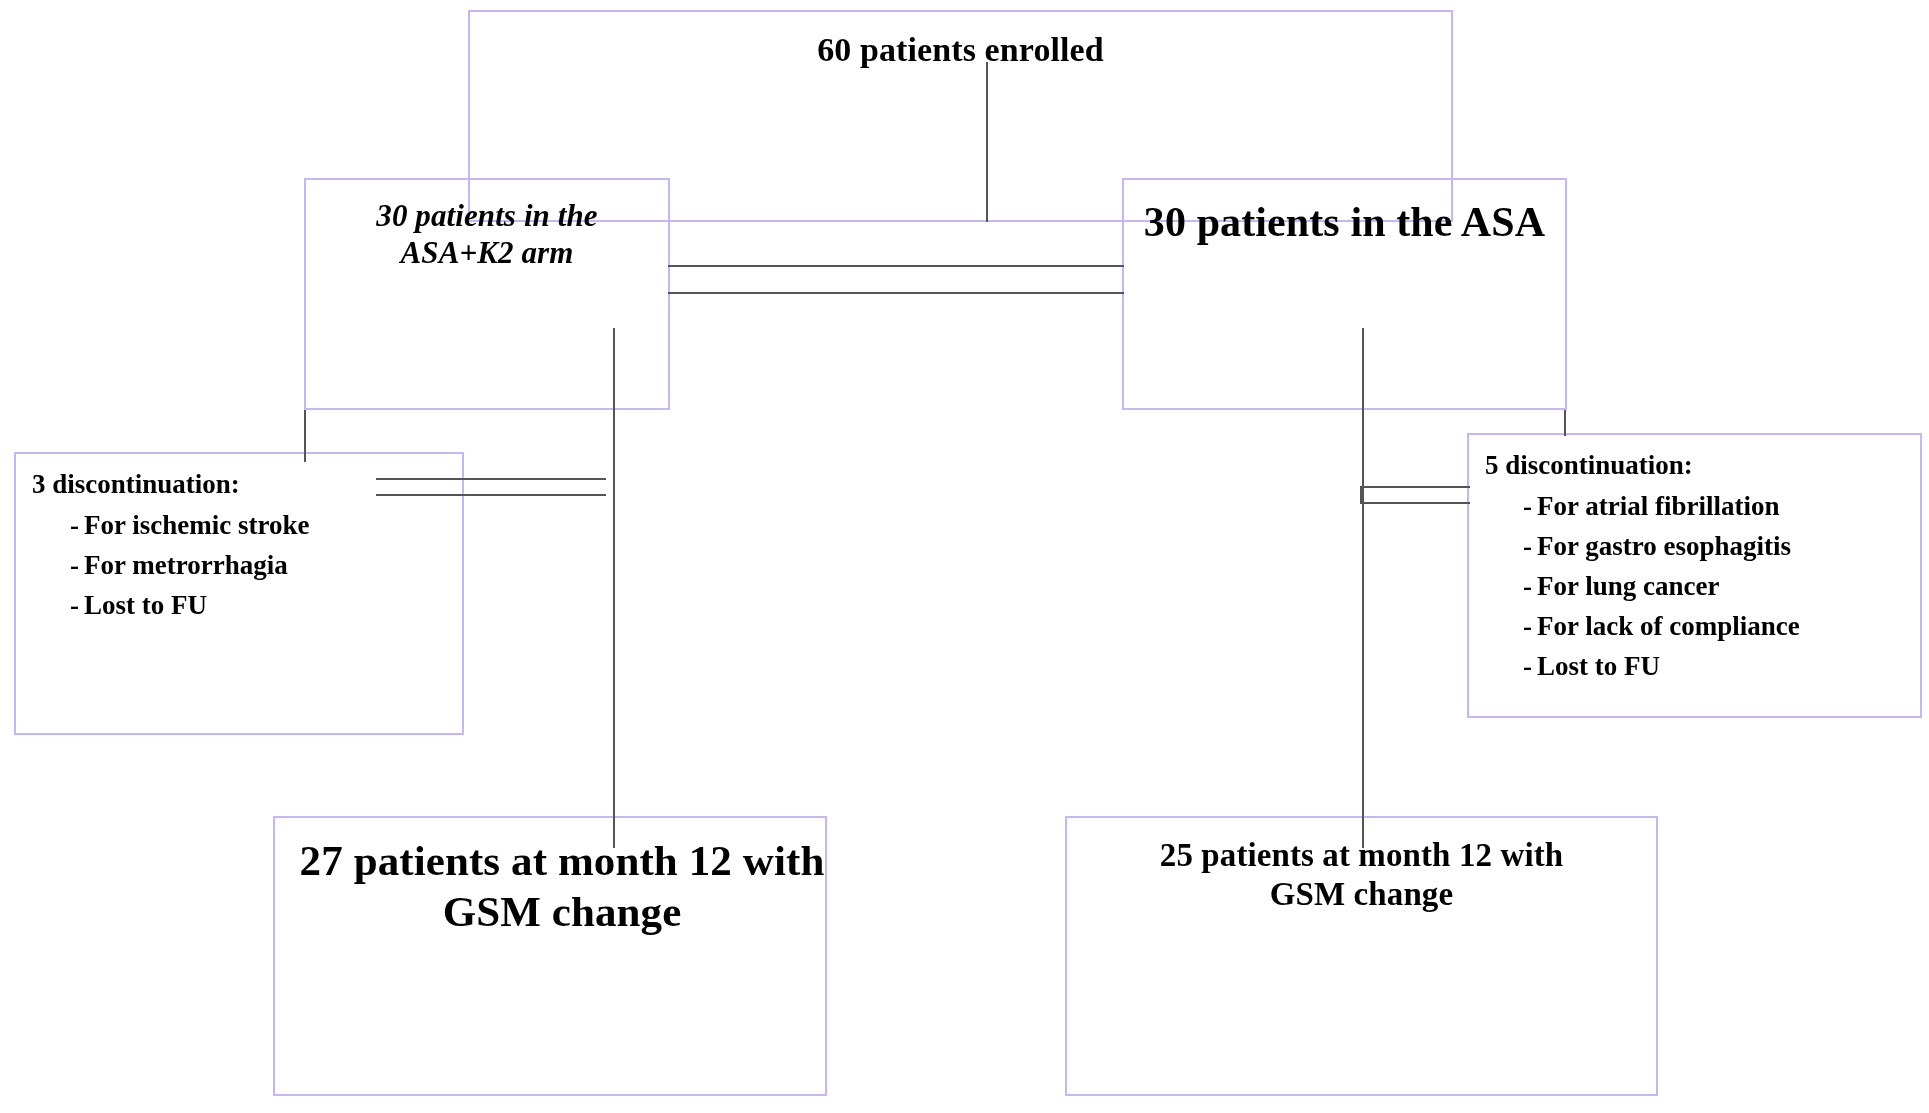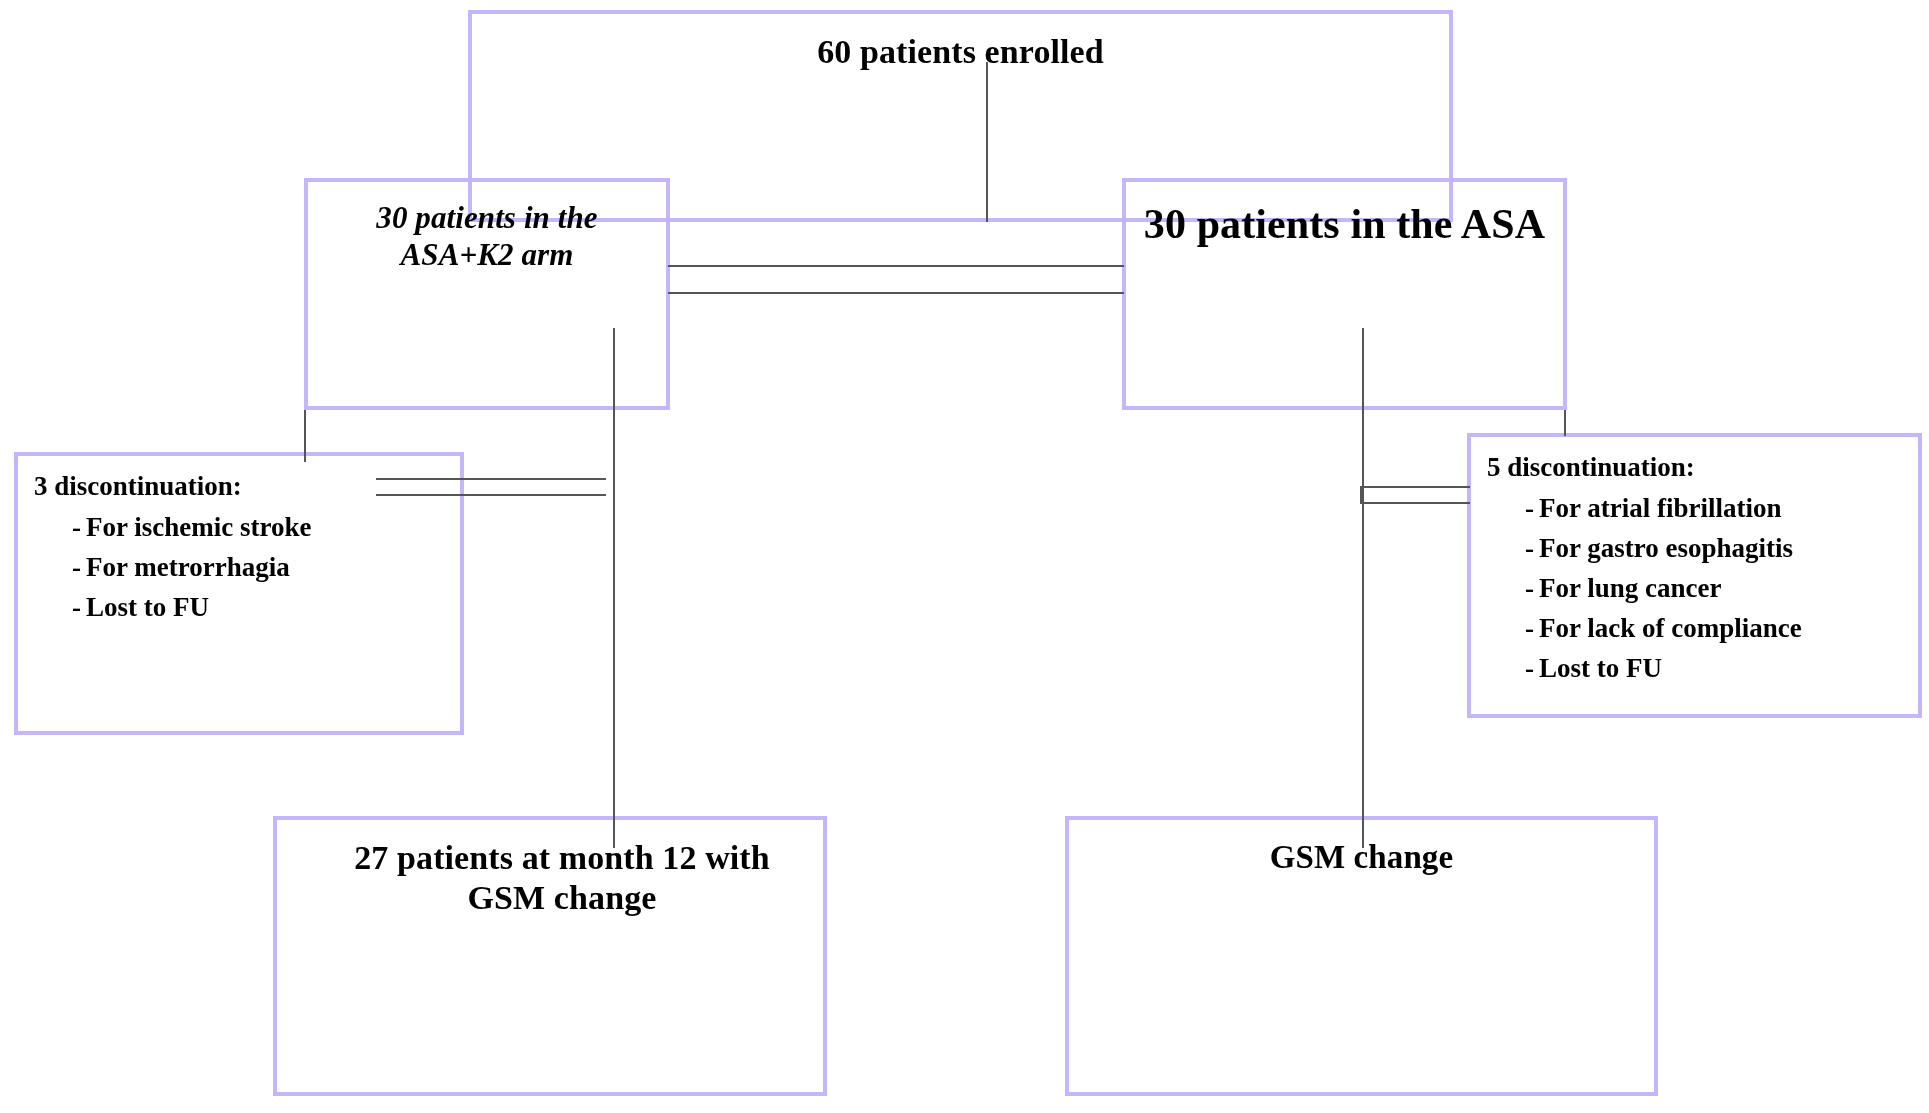--- a/index.html
+++ b/index.html
@@ -14,21 +14,21 @@
   #canvas {
     position: relative;
     width: 1929px;
     height: 1113px;
     background: #ffffff;
     overflow: hidden;
   }
   .box {
     position: absolute;
     box-sizing: border-box;
-    border: 4px solid #c4b5fd;
+    border: 2px solid #c4b5fd;
     background: transparent;
   }
   .box-title {
     font-weight: bold;
     text-align: center;
     line-height: 1.18;
     letter-spacing: 0.1px;
   }
   
   .vline {
@@ -151,29 +151,30 @@
       </ul>
     </div>
   </div>
 
   <div class="vline" style="left:1564px; top:410px; height:26px;"></div>
   <div class="hline" style="left:1360px; top:486px; width:110px;"></div>
   <div class="hline" style="left:1360px; top:502px; width:110px;"></div>
   <div class="vline" style="left:1360px; top:486px; height:18px;"></div>
 
   <div class="box" style="left:273px; top:816px; width:554px; height:280px;">
-    <div class="box-title" style="font-size:34px; margin-top:18px;padding-left:24px;">
+    <div class="box-title" style="font-size:43px; margin-top:18px;padding-left:24px;">
       <div>27 patients at month 12 with</div>
       <div>GSM change</div>
     </div>
   </div>
 
   <div class="vline" style="left:613px; top:328px; height:520px;"></div>
 
   <div class="box" style="left:1065px; top:816px; width:593px; height:280px;">
     <div class="box-title" style="font-size:33px; margin-top:18px;">
+      <div>25 patients at month 12 with</div>
       <div>GSM change</div>
     </div>
   </div>
 
   <div class="vline" style="left:1362px; top:328px; height:520px;"></div>
 
 </div>
 
 </body></html>

